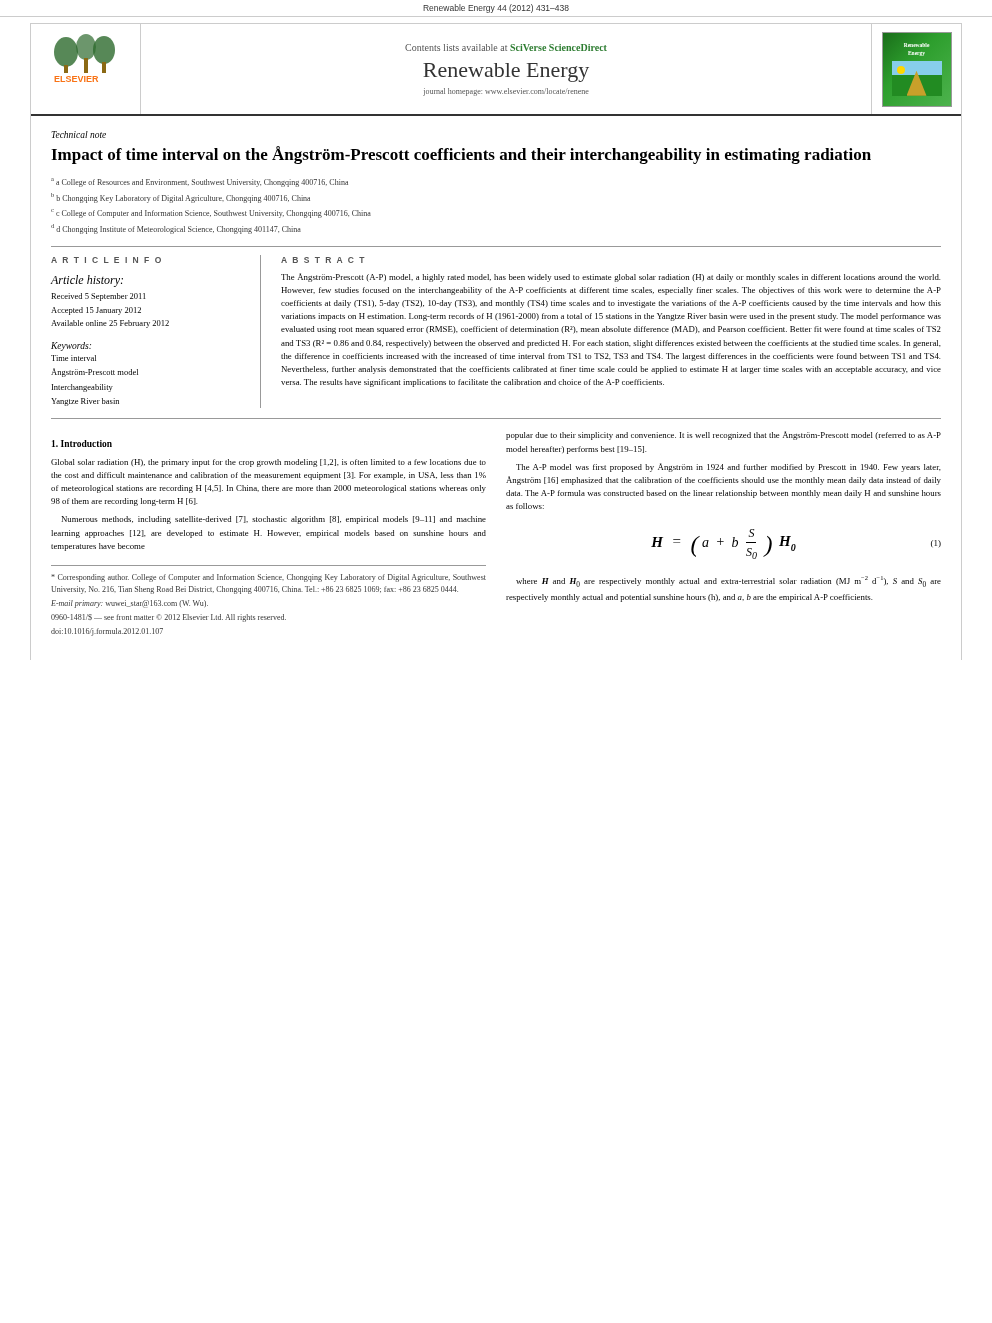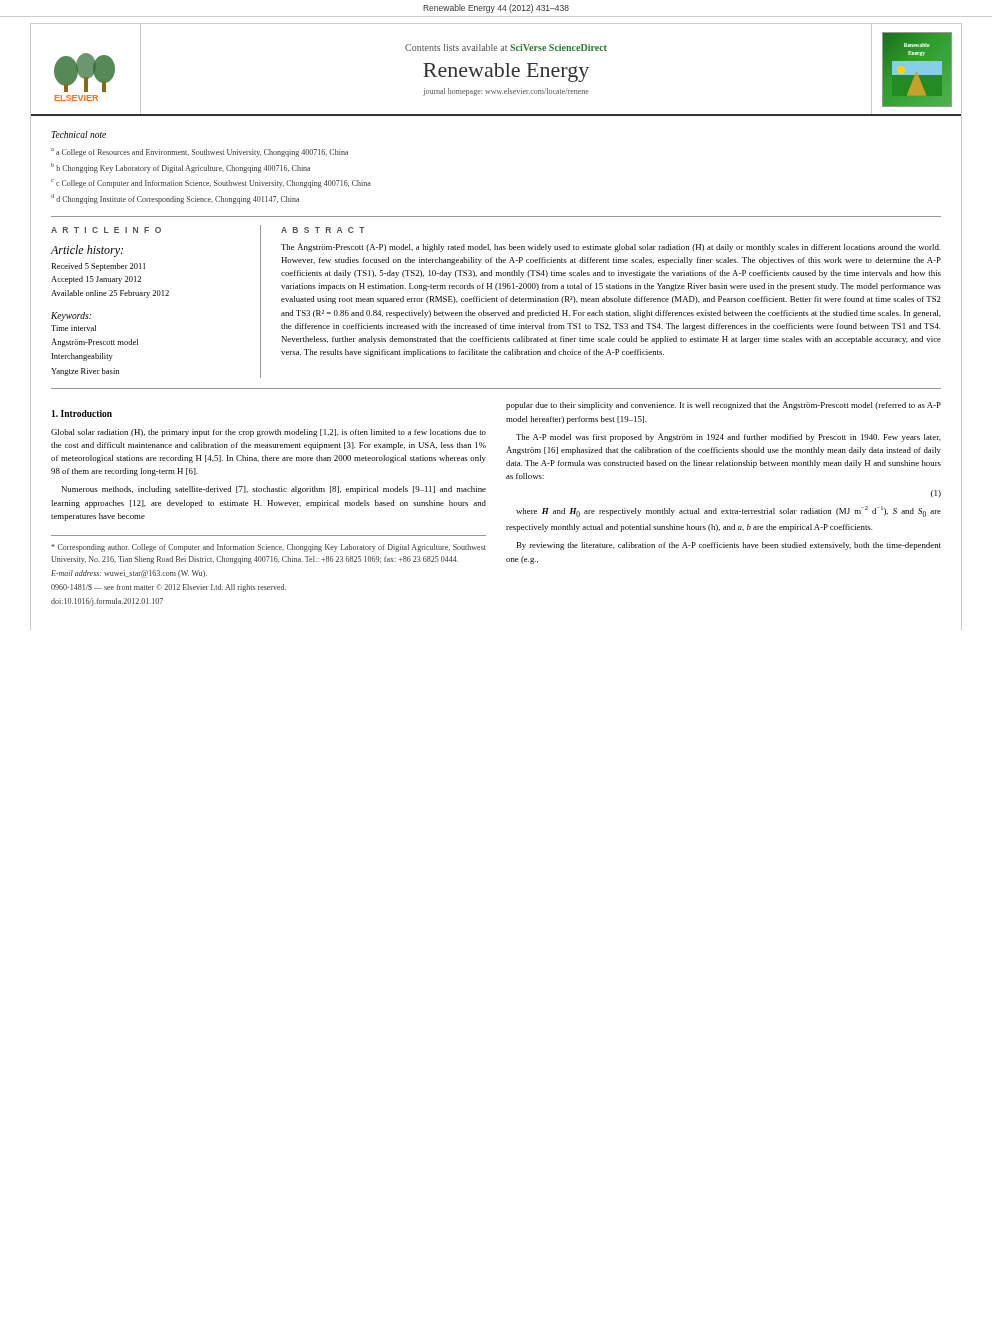--- a/index.html
+++ b/index.html
@@ -19,21 +19,21 @@
       border: 1px solid #ccc;
       margin: 6px 30px 0 30px;
       border-bottom: none;
     }
 
     .journal-header-left {
       width: 110px;
       min-height: 90px;
       border-right: 1px solid #ccc;
       display: flex;
-      align-items: flex-end;
+      align-items: flex-start;
       justify-content: center;
       padding: 8px;
     }
 
     .elsevier-logo {
       width: 80px;
       height: 55px;
     }
 
     .journal-header-center {
@@ -366,27 +366,28 @@
       </div>
     </div>
   </div>
 </div>
 
 <div class="main-content">
   <div class="section-divider-top"></div>
 
   <div class="technical-note">Technical note</div>
 
+  <div class="paper-title">Impact of time interval on the Ångström-Prescott coefficients and their interchangeability in estimating radiation</div>
 
 
   <div class="affiliations">
     <p><sup>a</sup> <span>a College of Resources and Environment, Southwest University, Chongqing 400716, China</span></p>
     <p><sup>b</sup> <span>b Chongqing Key Laboratory of Digital Agriculture, Chongqing 400716, China</span></p>
     <p><sup>c</sup> <span>c College of Computer and Information Science, Southwest University, Chongqing 400716, China</span></p>
-    <p><sup>d</sup> <span>d Chongqing Institute of Corresponding Science, Chongqing 401147, China</span></p>
+    <p><sup>d</sup> <span>d Chongqing Institute of Meteorological Science, Chongqing 401147, China</span></p>
   </div>
 
   <div class="two-col">
 
     <div class="left-col">
       <div class="col-heading">A R T I C L E   I N F O</div>
 
       <div class="article-history">
         <div class="label italic">Article history:</div>
         <div>Received 5 September 2011</div>
@@ -421,42 +422,53 @@
       <p class="body-para">
         Global solar radiation (H), the primary input for the crop growth modeling [1,2], is often limited to a few locations due to the cost and difficult maintenance and calibration of the measurement equipment [3]. For example, in USA, less than 1% of meteorological stations are recording H [4,5]. In China, there are more than 2000 meteorological stations whereas only 98 of them are recording long-term H [6].
       </p>
 
       <p class="body-para">
         Numerous methods, including satellite-derived [7], stochastic algorithm [8], empirical models [9–11] and machine learning approaches [12], are developed to estimate H. However, empirical models based on sunshine hours and temperatures have become
       </p>
 
       <div class="footer-notes">
         <p>* Corresponding author. College of Computer and Information Science, Chongqing Key Laboratory of Digital Agriculture, Southwest University, No. 216, Tian Sheng Road Bei District, Chongqing 400716, China. Tel.: +86 23 6825 1069; fax: +86 23 6825 0444.</p>
-        <p><span class="italic">E-mail address:</span> <span>wuwei_star@163.com (W. Wu).</span></p>
+        <p><span class="italic">E-mail primary:</span> <span>wuwei_star@163.com (W. Wu).</span></p>
         <p>0960-1481/$ — see front matter © 2012 Elsevier Ltd. All rights reserved.</p>
         <p>doi:10.1016/j.formula.2012.01.107</p>
       </div>
     </div>
 
     <div class="body-right">
       <p class="body-para">
         popular due to their simplicity and convenience. It is well recognized that the Ångström-Prescott model (referred to as A-P model hereafter) performs best [19–15].
       </p>
 
       <p class="body-para">
         The A-P model was first proposed by Ångström in 1924 and further modified by Prescott in 1940. Few years later, Ångström [16] emphasized that the calibration of the coefficients should use the monthly mean daily data instead of daily data. The A-P formula was constructed based on the linear relationship between monthly mean daily H and sunshine hours as follows:
       </p>
 
       <div class="formula-box">
+        <div class="formula-content">
+          <span style="font-weight:bold; font-style:italic; font-size:15px;">H</span>
+          <span style="font-size:15px; font-style:normal; margin:0 6px;">=</span>
+          <span class="formula-paren-big">(</span>
+          <span style="font-style:italic; font-size:14px;">a</span>
+          <span style="font-size:14px; margin:0 3px;">+</span>
+          <span style="font-style:italic; font-size:14px;">b</span>
+          <span class="formula-fraction">
+            <span class="formula-numerator" style="font-style:italic;">S</span>
+            <span class="formula-denominator" style="font-style:italic;">S<sub>0</sub></span>
+          </span>
+          <span class="formula-paren-big">)</span>
+          <span style="font-style:italic; font-size:15px; font-weight:bold; margin-left:3px;">H</span><sub style="font-size:10px; font-weight:bold;">0</sub>
+        </div>
         <div class="formula-number">(1)</div>
       </div>
 
       <p class="body-para">
         where <span class="bold italic">H</span> and <span class="bold italic">H</span><sub>0</sub> are respectively monthly actual and extra-terrestrial solar radiation (MJ m<sup>−2</sup> d<sup>−1</sup>), <span class="italic">S</span> and <span class="italic">S</span><sub>0</sub> are respectively monthly actual and potential sunshine hours (h), and <span class="italic">a</span>, <span class="italic">b</span> are the empirical A-P coefficients.
       </p>
 
-      <p class="body-para">
-        By reviewing the literature, calibration of the A-P coefficients have been studied extensively, both the time-dependent one (e.g.,
-      </p>
     </div>
   </div>
 
 </div>
 
 </body></html>

